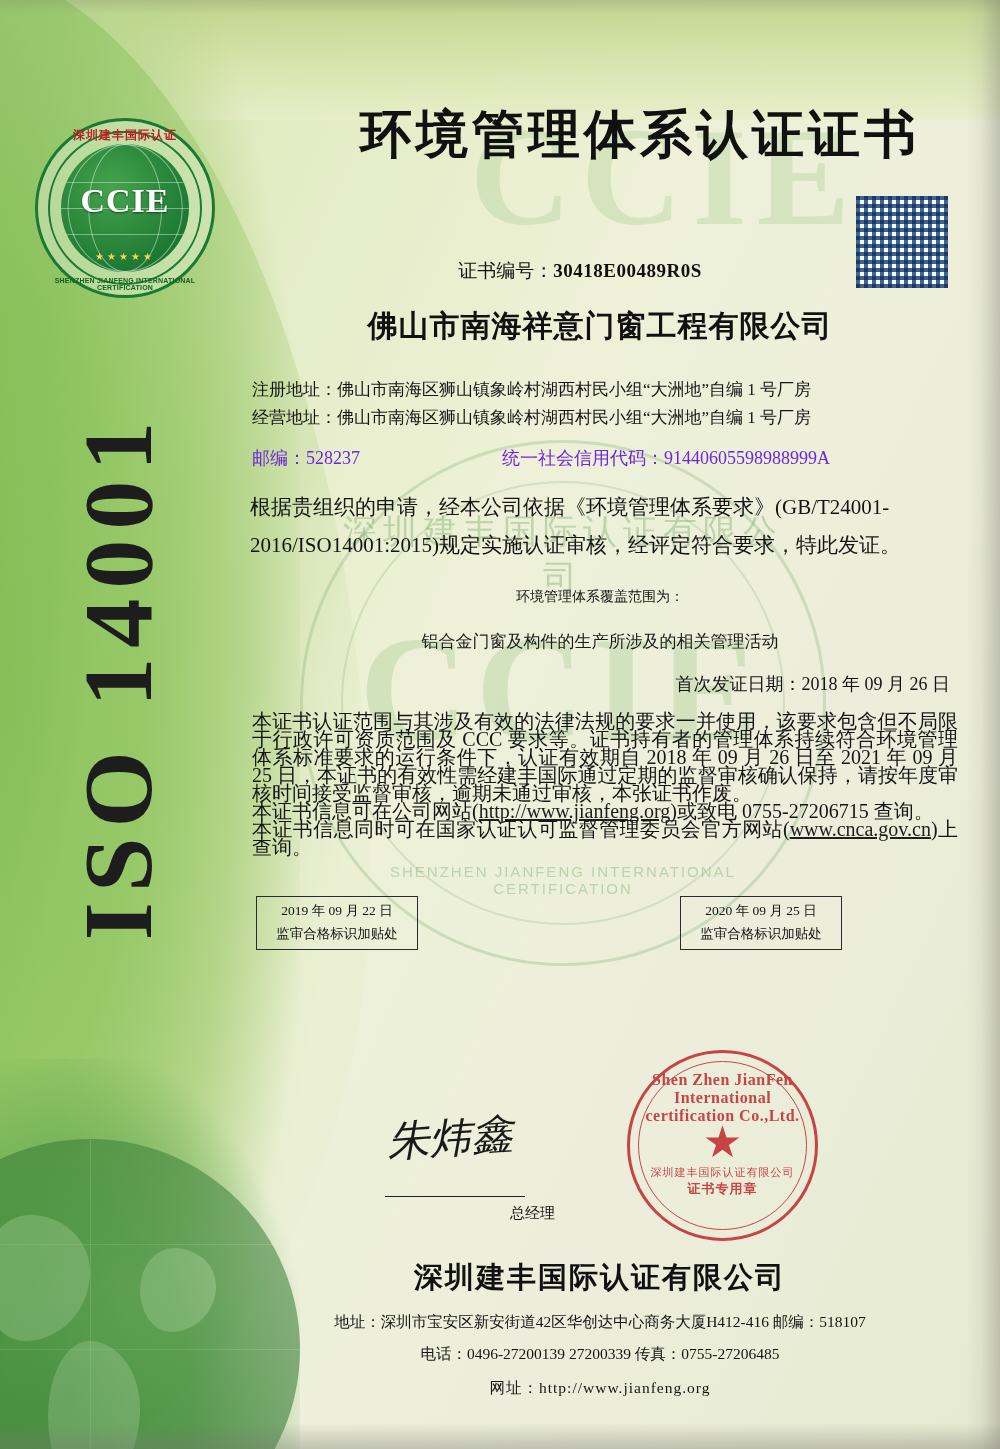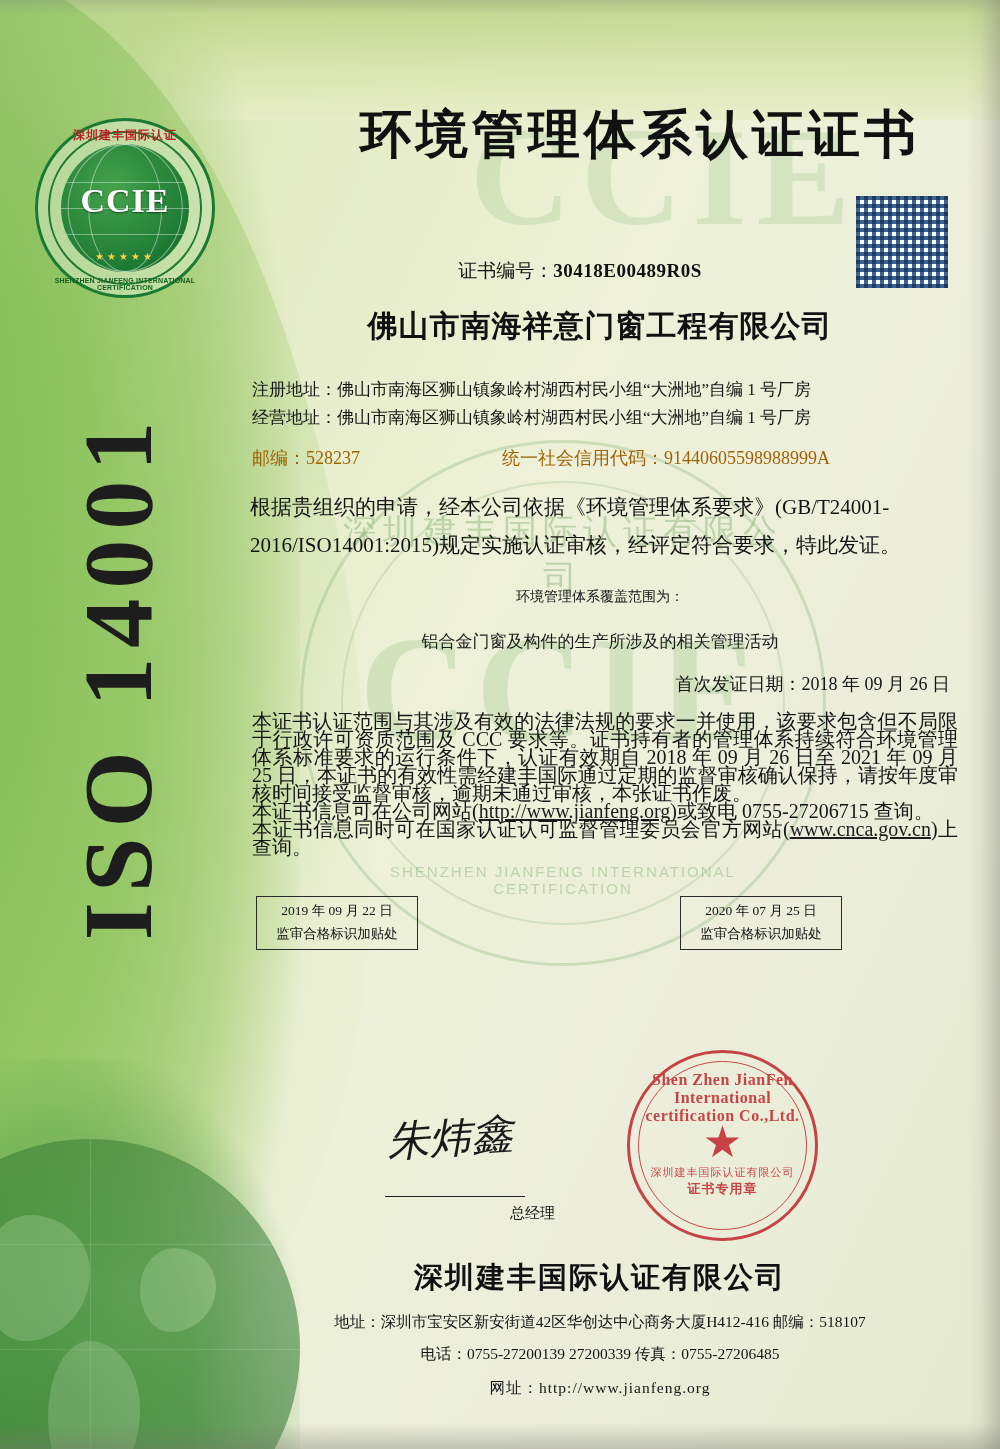--- a/index.html
+++ b/index.html
@@ -289,21 +289,21 @@
     font-family: "Liberation Serif", serif;
   }
   .addr-row .lbl { font-weight: normal; }
   .addr-1 { top: 362px; margin-top: 16px; }
   .addr-2 { top: 406px; }
   .postal-row {
     position: absolute;
     left: 252px; top: 446px;
     width: 710px;
     font-size: 18px;
-    color: #a16207;
+    color: #6d28d9;
     font-family: "Liberation Serif", serif;
     display: flex;
   }
   .postal-row .left { width: 250px; }
   .postal-row .right { flex: 1; }
   
   .para {
     position: absolute;
     left: 250px; top: 488px;
     width: 700px;
@@ -555,37 +555,37 @@
     <div>
       <span>本证书信息同时可在国家认证认可监督管理委员会官方网站(</span><span class="link">www.cnca.gov.cn</span><span>)上查询。</span>
     </div>
   </div>
 
   <div class="surv-box surv-1">
     <div>2019 年 09 月 22 日</div>
     <div>监审合格标识加贴处</div>
   </div>
   <div class="surv-box surv-2">
-    <div>2020 年 07 月 25 日</div>
+    <div>2020 年 09 月 25 日</div>
     <div>监审合格标识加贴处</div>
   </div>
 
   <div class="seal">
     <div class="inner-ring"></div>
     <div class="arc-en">Shen Zhen JianFen International certification Co.,Ltd.</div>
     <div class="star">★</div>
     <div class="arc-cn">深圳建丰国际认证有限公司</div>
     <div class="seal-center">证书专用章</div>
   </div>
 
   <div class="signature">朱炜鑫</div>
   <div class="sig-line"></div>
   <div class="sig-label">总经理</div>
 
   <div class="footer-company">深圳建丰国际认证有限公司</div>
   <div class="footer-line f1">地址：深圳市宝安区新安街道42区华创达中心商务大厦H412-416    邮编：518107</div>
-  <div class="footer-line f2">电话：0755-27200139   27200339        传真：0755-27206485</div>
+  <div class="footer-line f2">电话：0496-27200139   27200339        传真：0755-27206485</div>
   <div class="footer-line f3">网址：http://www.jianfeng.org</div>
 
   <div class="edge-shadow-right"></div>
   <div class="edge-shadow-bottom"></div>
   <div class="edge-shadow-top"></div>
 </div>
 
 </body></html>

